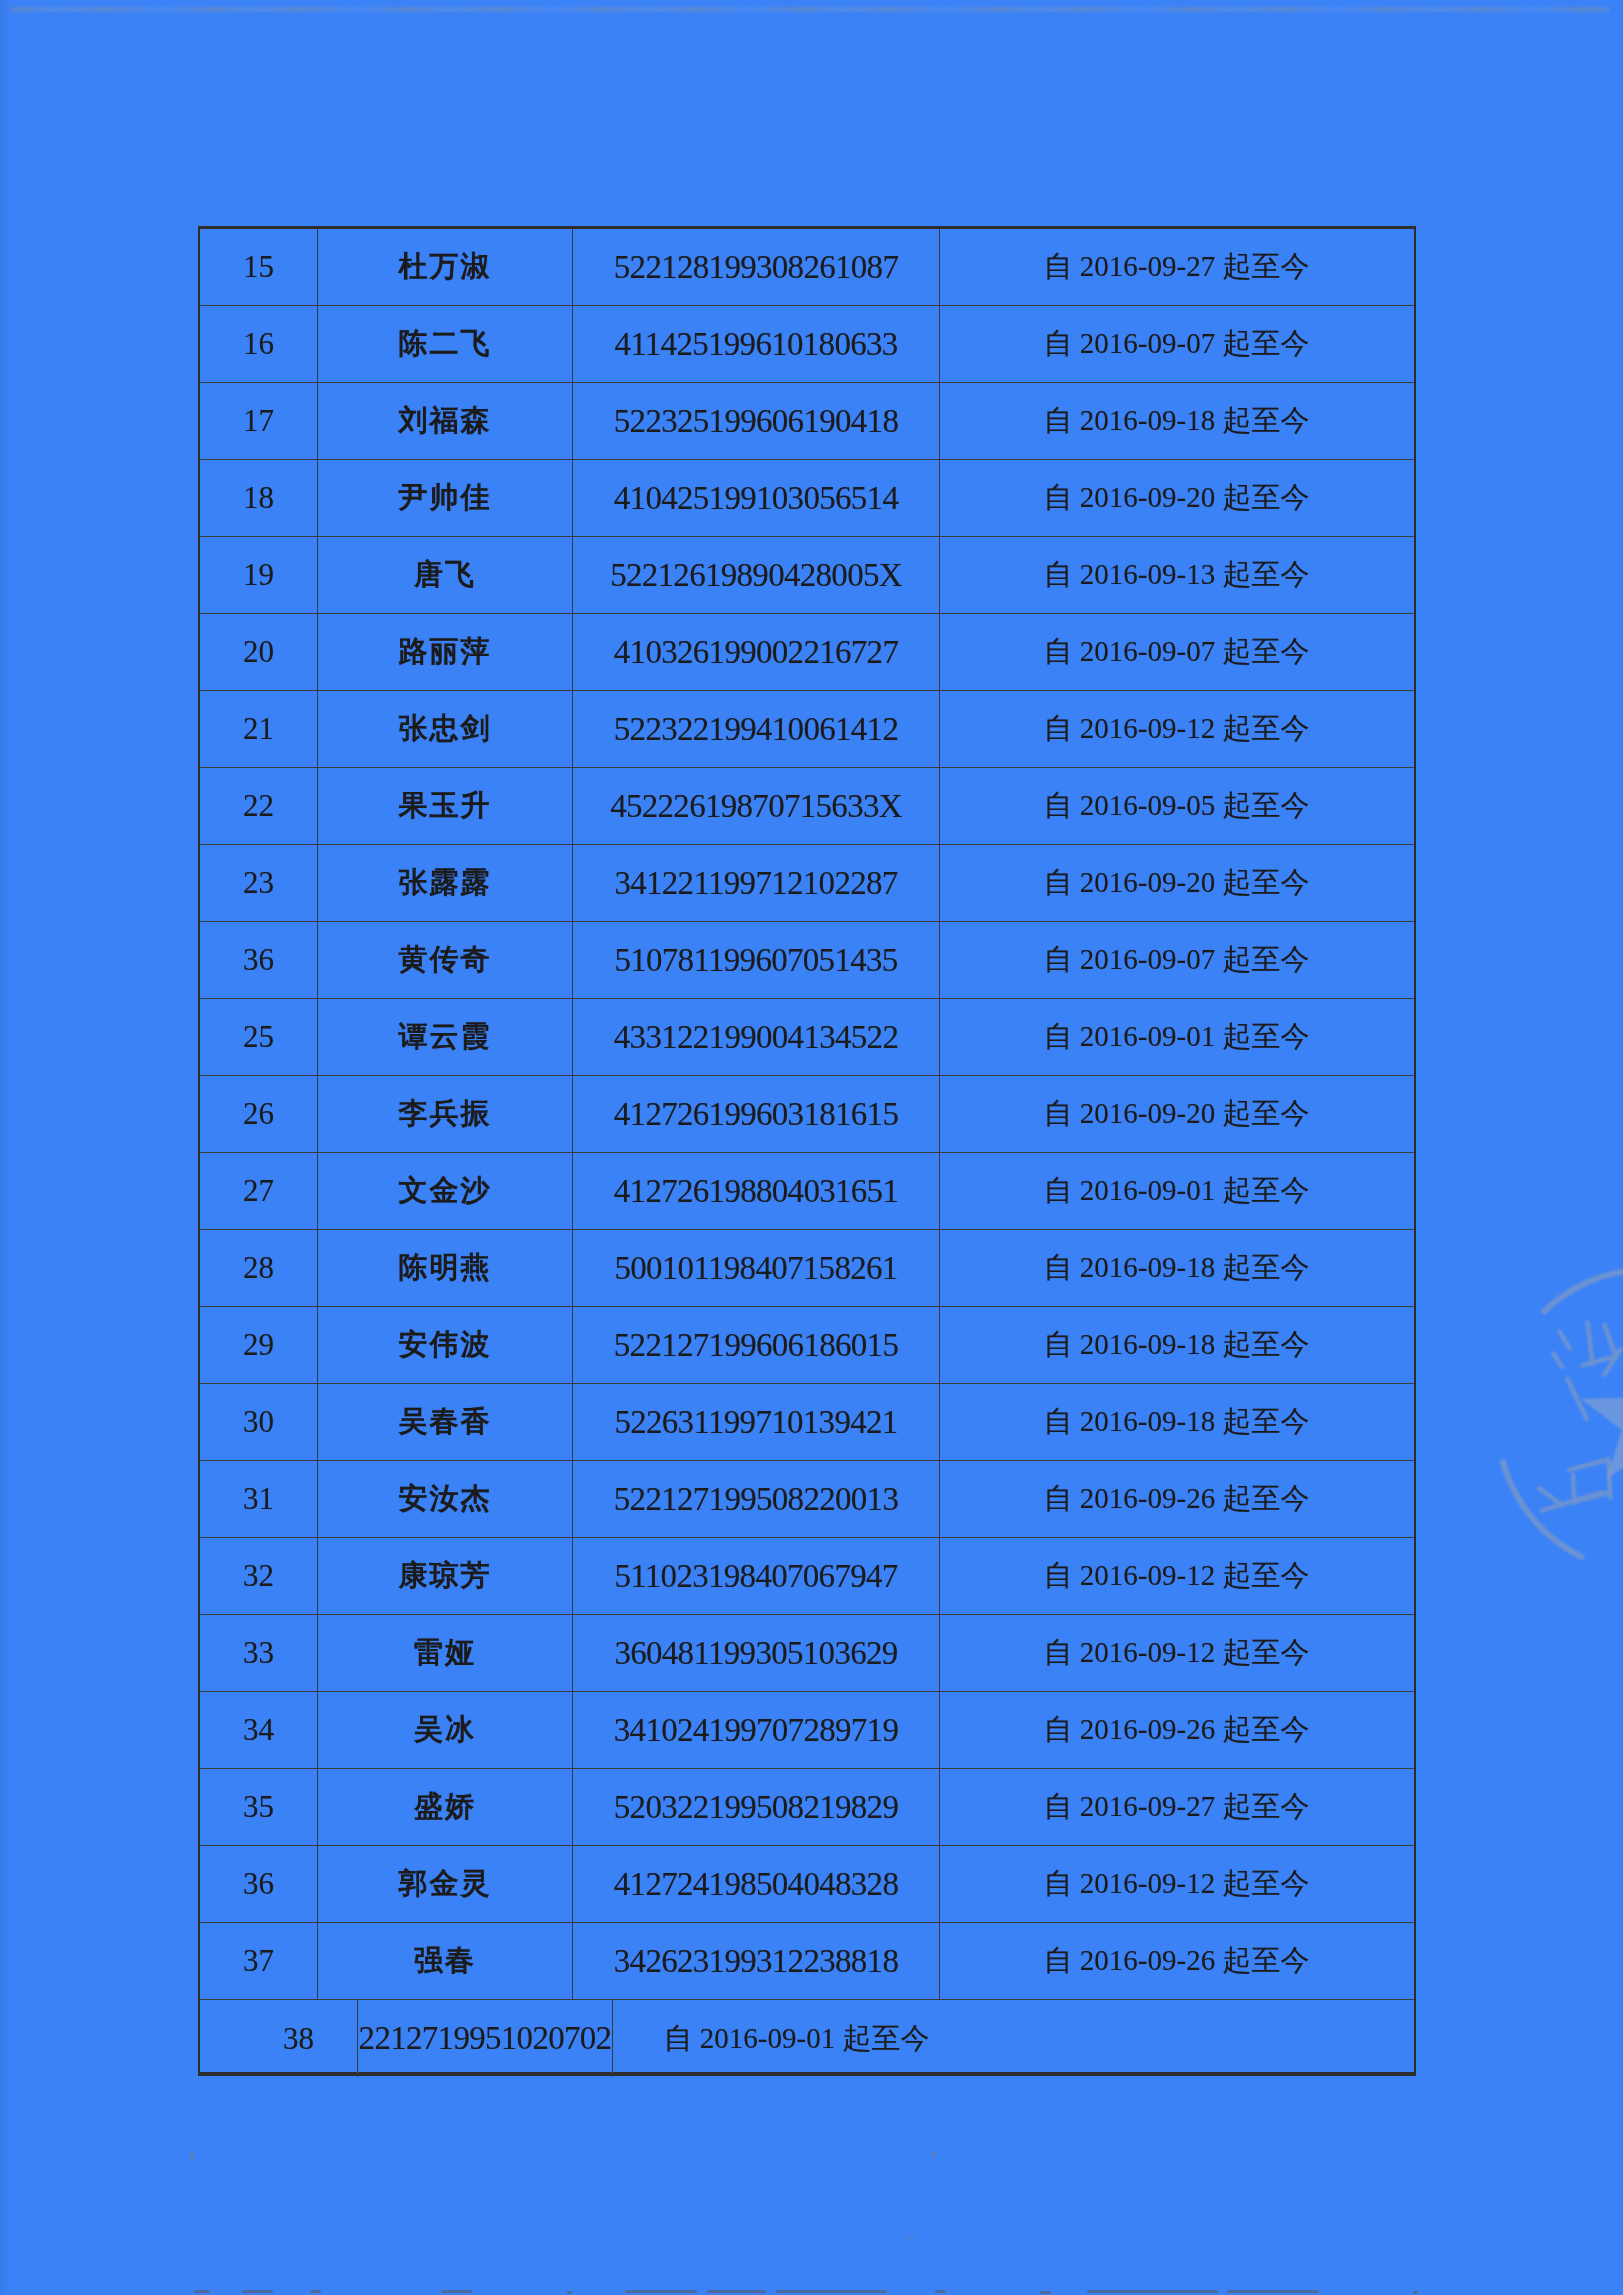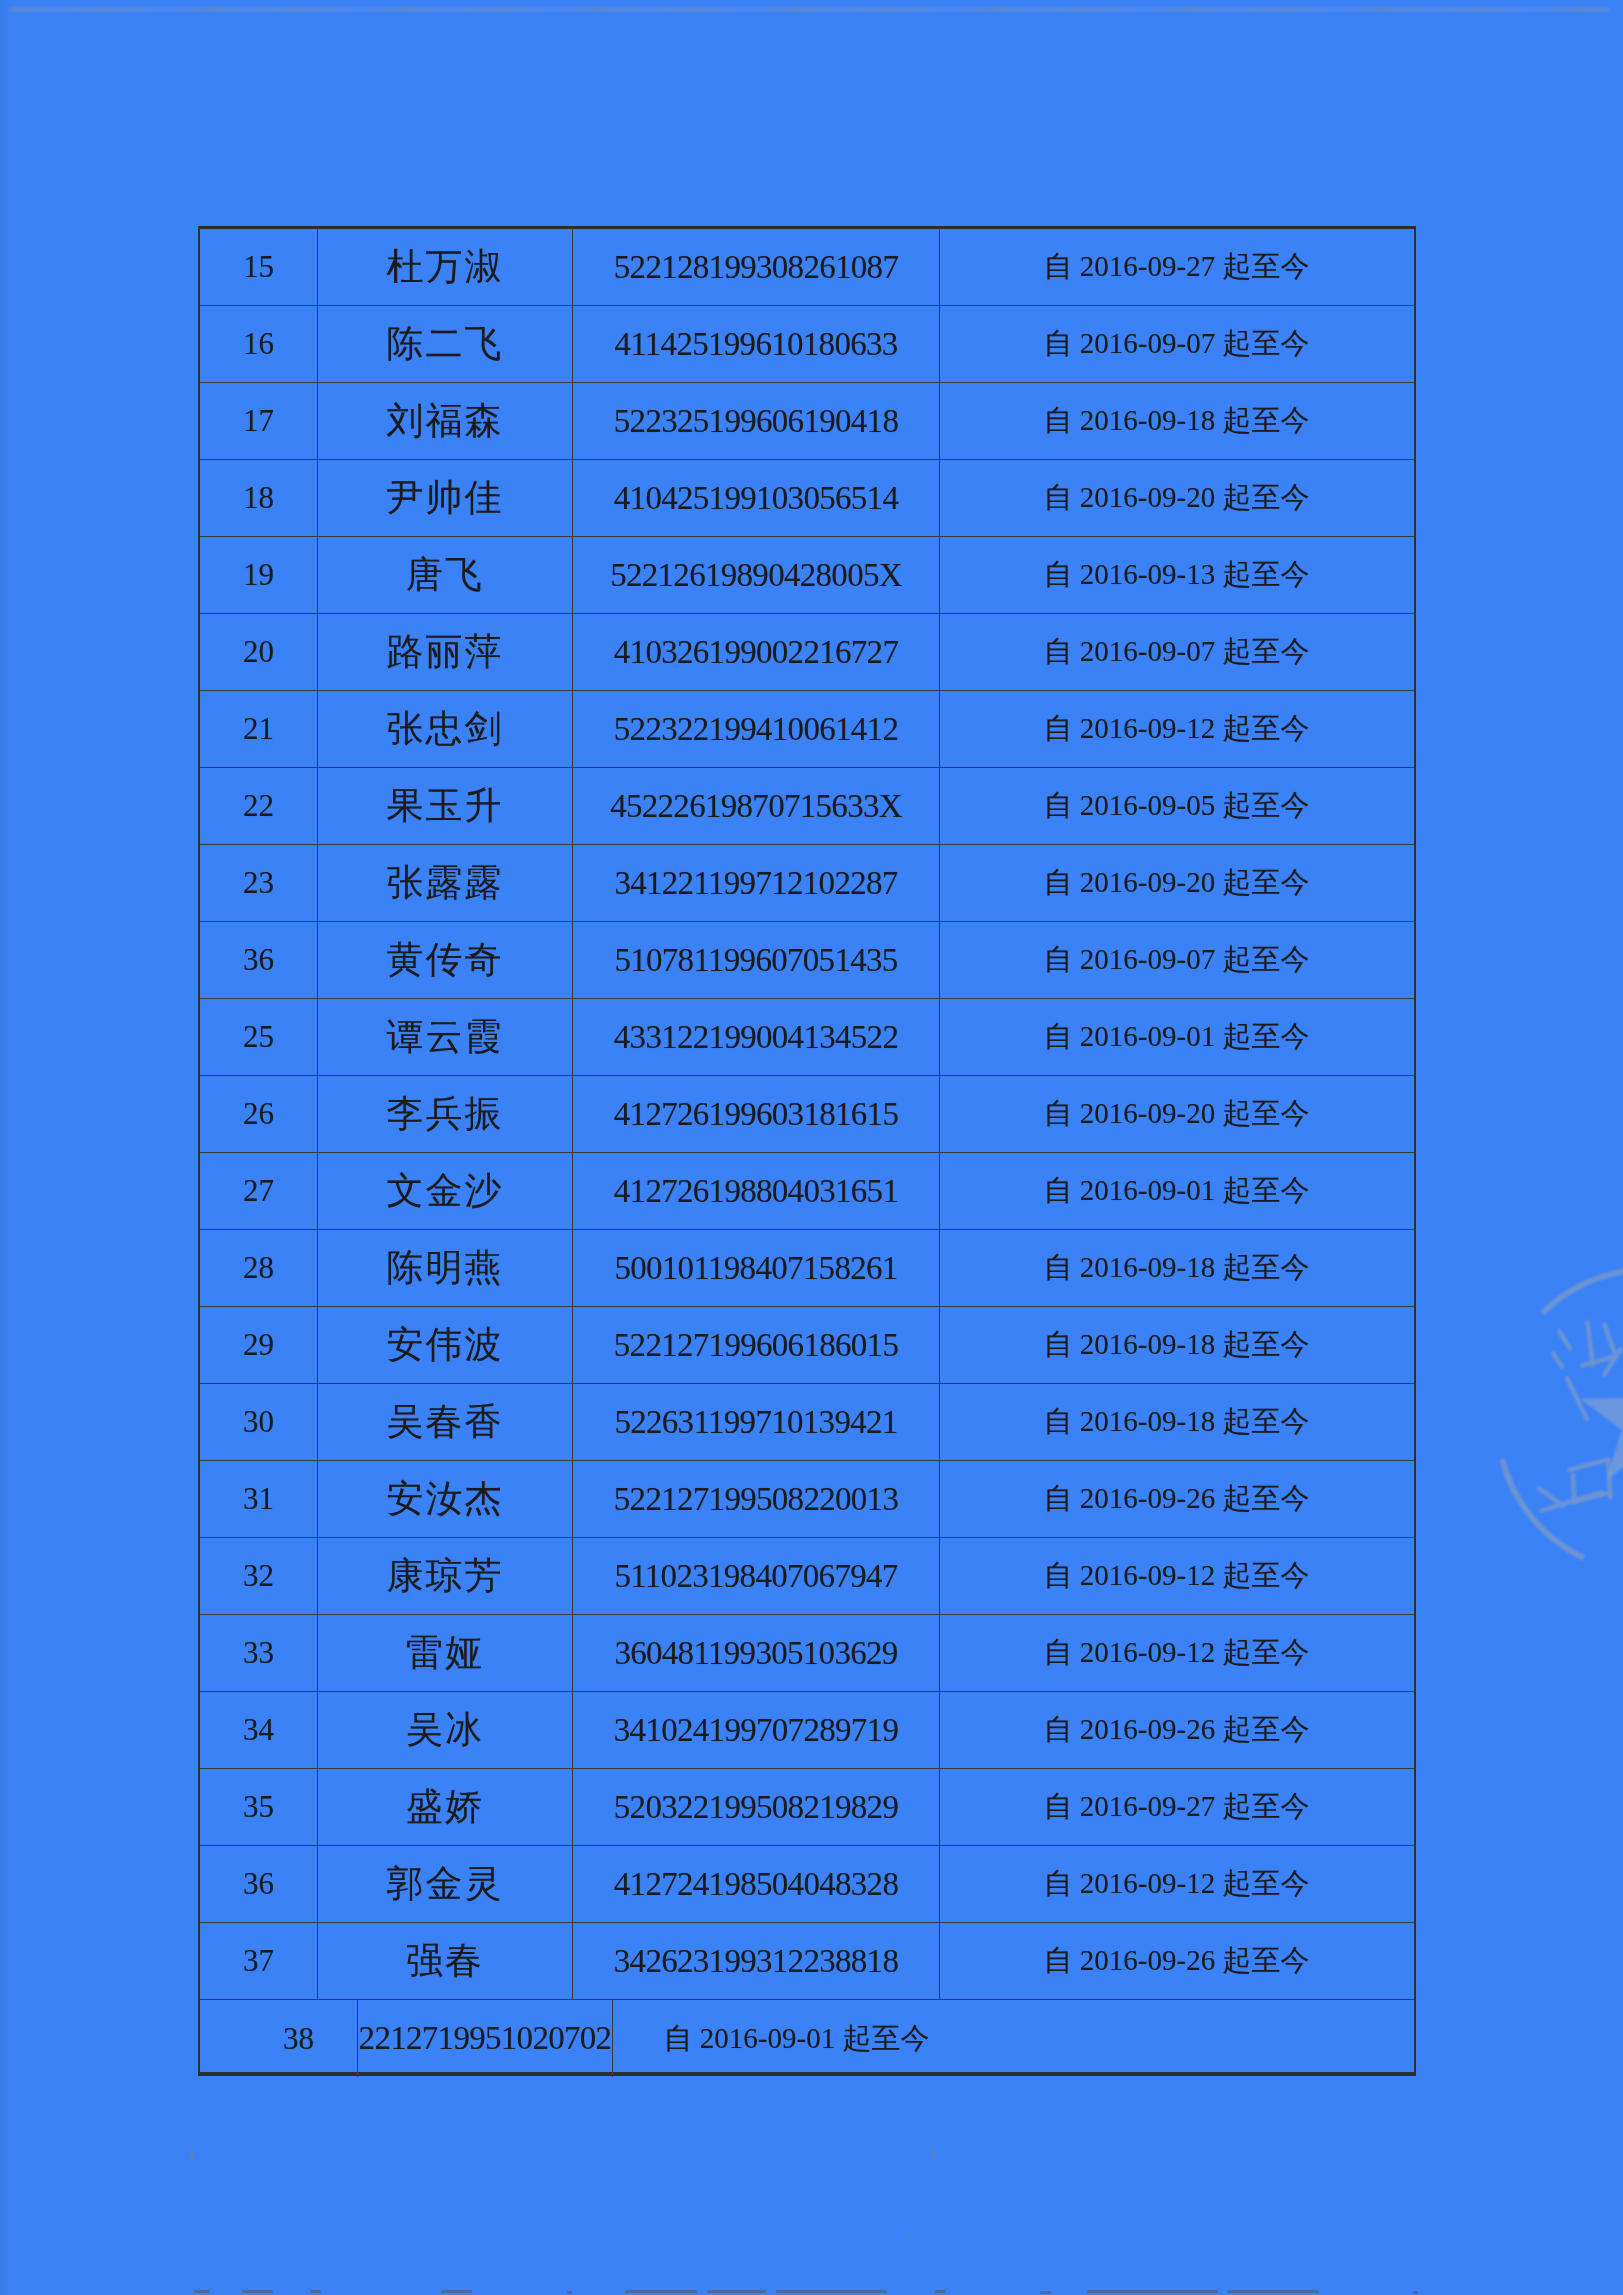--- a/index.html
+++ b/index.html
@@ -45,21 +45,21 @@
   .cell{
     display:flex;align-items:center;justify-content:center;
     border-right:1.3px solid #3b3b3b;
     box-sizing:border-box;
     text-shadow:0 0 0.7px rgba(25,25,25,.35);
     white-space:nowrap;
     overflow:hidden;
   }
   .cell:last-child{border-right:none;align-items:center;}
   .c-no{font-size:31px;}
-  .c-name{font-size:37px;letter-spacing:2px;}
+  .c-name{font-size:29px;letter-spacing:2px;font-weight:bold;}
   .c-id{font-size:33px;letter-spacing:-0.7px;}
   .c-period{font-size:29px;}
   .seal{position:absolute;left:1492px;top:1267px;opacity:.75;}
   .speck{position:absolute;background:#7d7d7d;border-radius:1.3px;}
   .dash{position:absolute;background:rgba(90,90,90,.55);filter:blur(0.4px);border-radius:1.3px;}
 </style>
 </head>
 <body>
 
 <div class="page">

